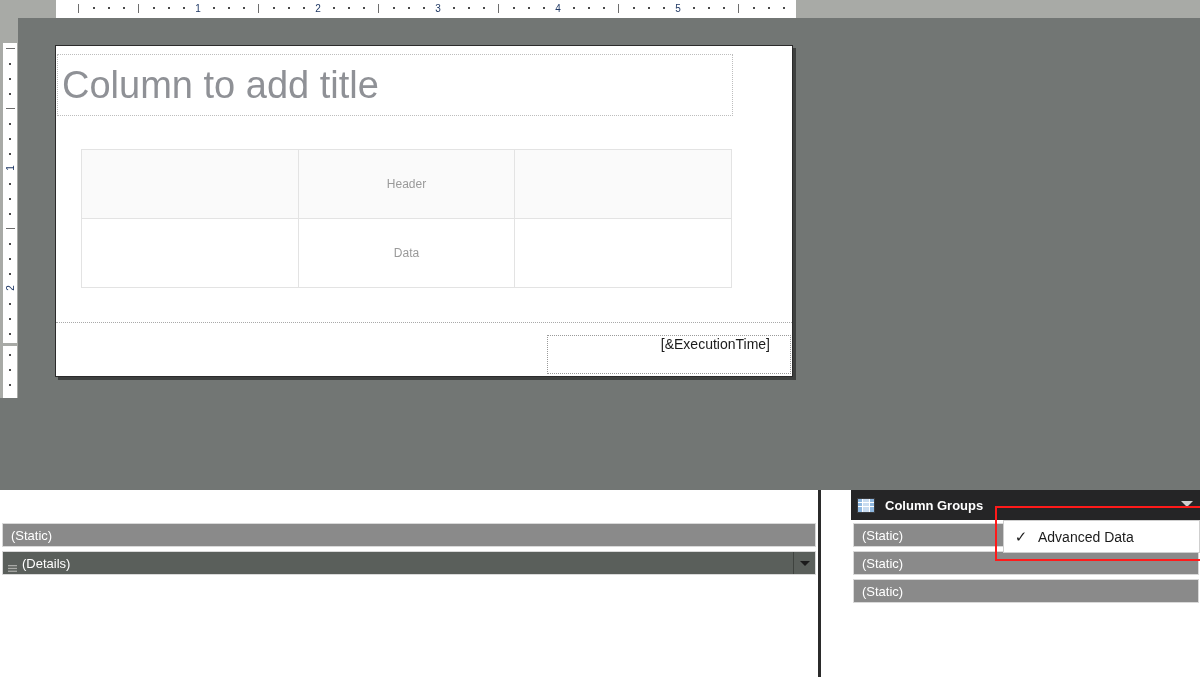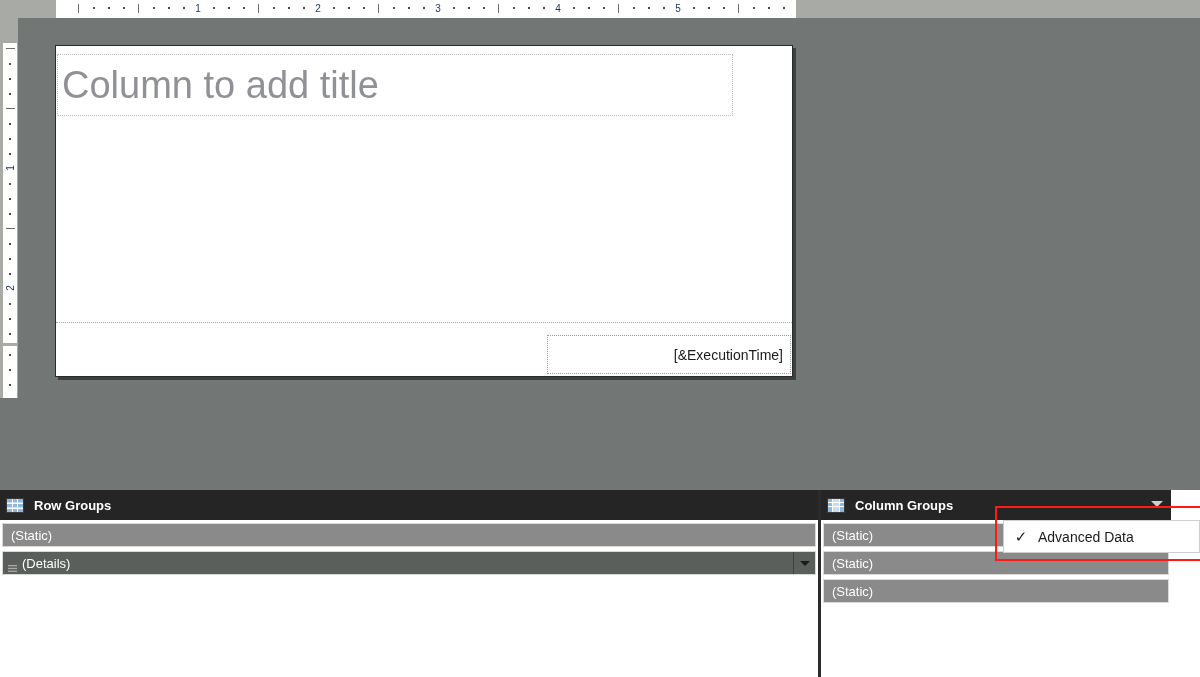--- a/index.html
+++ b/index.html
@@ -147,23 +147,22 @@
     left: 0; top: 276px;
     width: 736px; height: 0;
     border-top: 1px dotted #a9a9a9;
   }
   .footer-box {
     position: absolute;
     left: 491px; top: 289px;
     width: 244px; height: 39px;
     border: 1px dotted #9a9a9a;
     display: flex;
-    align-items: center;
     justify-content: flex-end;
-    padding-right: 7px;
+    padding-right: 20px;
   }
   .footer-text {
     font-size: 14px;
     color: #1b1b1b;
     font-family: "Liberation Sans", sans-serif;
   }
 
   
   .groups-wrap {
     position: absolute;
@@ -171,21 +170,21 @@
     width: 1200px; height: 187px;
     background: #ffffff;
   }
   .panel {
     position: absolute;
     top: 0;
     height: 187px;
     background: #ffffff;
   }
   .panel-rows  { left: 0;   width: 818px; }
-  .panel-cols  { left: 821px; width: 350px; }
+  .panel-cols  { left: 851px; width: 350px; }
   .panel-divider {
     position: absolute;
     left: 818px; top: 0;
     width: 3px; height: 187px;
     background: #2b2b2b;
   }
 
   .panel-head {
     position: absolute;
     left: 0; top: 0;
@@ -401,49 +400,47 @@
   </div>
 
   <div class="design-area">
 
     <div class="report-page">
 
       <div class="title-box">
         <span class="title-text">Column to add title</span>
       </div>
 
+      <table class="matrix">
+        <tbody>
+          <tr class="header-row">
+            <td class="col-a"></td>
+            <td class="col-b">Header</td>
+            <td class="col-c"></td>
+          </tr>
+          <tr class="data-row">
+            <td class="col-a"></td>
+            <td class="col-b">Data</td>
+            <td class="col-c"></td>
+          </tr>
+        </tbody>
+      </table>
 
       <div class="body-sep"></div>
 
       <div class="footer-box">
         <span class="footer-text">[&amp;ExecutionTime]</span>
       </div>
 
     </div>
   </div>
 
   <div class="groups-wrap">
 
     <div class="panel panel-rows">
-      <div class="panel-head">
-        <span>
-          <svg class="grid-icon" viewBox="0 0 18 15">
-            <rect x="0" y="0" width="18" height="15" fill="#3a3a3c"></rect>
-            <rect x="1" y="1" width="16" height="13" fill="#c9dcf0"></rect>
-            <rect x="1" y="1" width="16" height="3" fill="#8fb8e0"></rect>
-            <rect x="1" y="6" width="16" height="3" fill="#8fb8e0"></rect>
-            <rect x="1" y="11" width="16" height="3" fill="#8fb8e0"></rect>
-            <rect x="6" y="1" width="1" height="13" fill="#ffffff"></rect>
-            <rect x="11" y="1" width="1" height="13" fill="#ffffff"></rect>
-            <rect x="1" y="5" width="16" height="1" fill="#ffffff"></rect>
-            <rect x="1" y="10" width="16" height="1" fill="#ffffff"></rect>
-          </svg>
-        </span>
-        <span class="panel-head-title">Row Groups</span>
-      </div>
       <div class="panel-body" id="row-groups-body">
           <div class="group-row">
             <span>(Static)</span>
           </div>
           <div class="group-row selected">
             <span class="handle-icon"><svg width="9" height="7" viewBox="0 0 9 7">
                 <rect x="0" y="0" width="9" height="1.3" fill="#a9aaa7"></rect>
                 <rect x="0" y="2.8" width="9" height="1.3" fill="#a9aaa7"></rect>
                 <rect x="0" y="5.6" width="9" height="1.3" fill="#a9aaa7"></rect>
               </svg></span>

